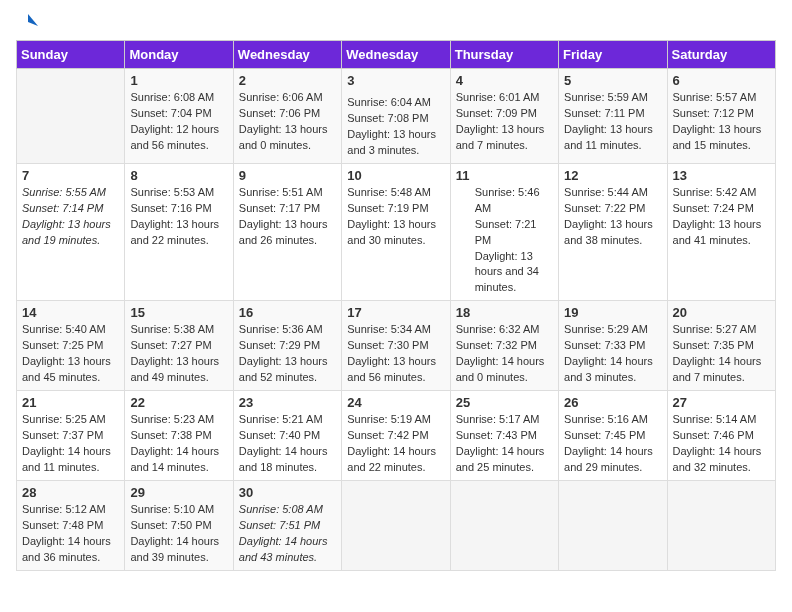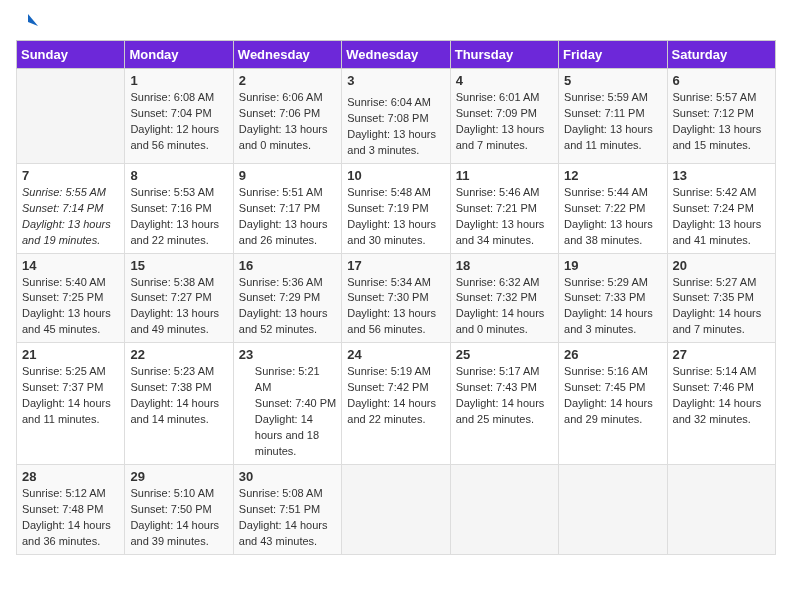--- a/index.html
+++ b/index.html
@@ -181,21 +181,21 @@
 Daylight: 13 hours and 26 minutes.</div>
         </td>
         <td>
           <span class="day-num">10</span>
           <div class="day-info" style="white-space: pre-line;">Sunrise: 5:48 AM
 Sunset: 7:19 PM
 Daylight: 13 hours and 30 minutes.</div>
         </td>
         <td>
           <span class="day-num">11</span>
-          <div class="day-info" style="white-space: pre-line;">Sunrise: 5:46 AM
+          <div class="day-info" style="white-space: pre-line; margin-left: 19px;">Sunrise: 5:46 AM
 Sunset: 7:21 PM
 Daylight: 13 hours and 34 minutes.</div>
         </td>
         <td>
           <span class="day-num">12</span>
           <div class="day-info" style="white-space: pre-line;">Sunrise: 5:44 AM
 Sunset: 7:22 PM
 Daylight: 13 hours and 38 minutes.</div>
         </td>
         <td>
@@ -257,21 +257,21 @@
 Daylight: 14 hours and 11 minutes.</div>
         </td>
         <td>
           <span class="day-num">22</span>
           <div class="day-info" style="white-space: pre-line;">Sunrise: 5:23 AM
 Sunset: 7:38 PM
 Daylight: 14 hours and 14 minutes.</div>
         </td>
         <td>
           <span class="day-num">23</span>
-          <div class="day-info" style="white-space: pre-line; margin-left: 16px;">Sunrise: 5:21 AM
+          <div class="day-info" style="white-space: pre-line;">Sunrise: 5:21 AM
 Sunset: 7:40 PM
 Daylight: 14 hours and 18 minutes.</div>
         </td>
         <td>
           <span class="day-num">24</span>
           <div class="day-info" style="white-space: pre-line;">Sunrise: 5:19 AM
 Sunset: 7:42 PM
 Daylight: 14 hours and 22 minutes.</div>
         </td>
         <td>
@@ -301,21 +301,21 @@
 Daylight: 14 hours and 36 minutes.</div>
         </td>
         <td>
           <span class="day-num">29</span>
           <div class="day-info" style="white-space: pre-line;">Sunrise: 5:10 AM
 Sunset: 7:50 PM
 Daylight: 14 hours and 39 minutes.</div>
         </td>
         <td>
           <span class="day-num">30</span>
-          <div class="day-info" style="white-space: pre-line;">Sunrise: 5:08 AM
+          <div class="day-info" style="white-space: pre-line; font-style: italic;">Sunrise: 5:08 AM
 Sunset: 7:51 PM
 Daylight: 14 hours and 43 minutes.</div>
         </td>
         <td class="empty-cell"></td>
         <td class="empty-cell"></td>
         <td class="empty-cell"></td>
         <td class="empty-cell"></td>
       </tr>
     </tbody>
 </table>

